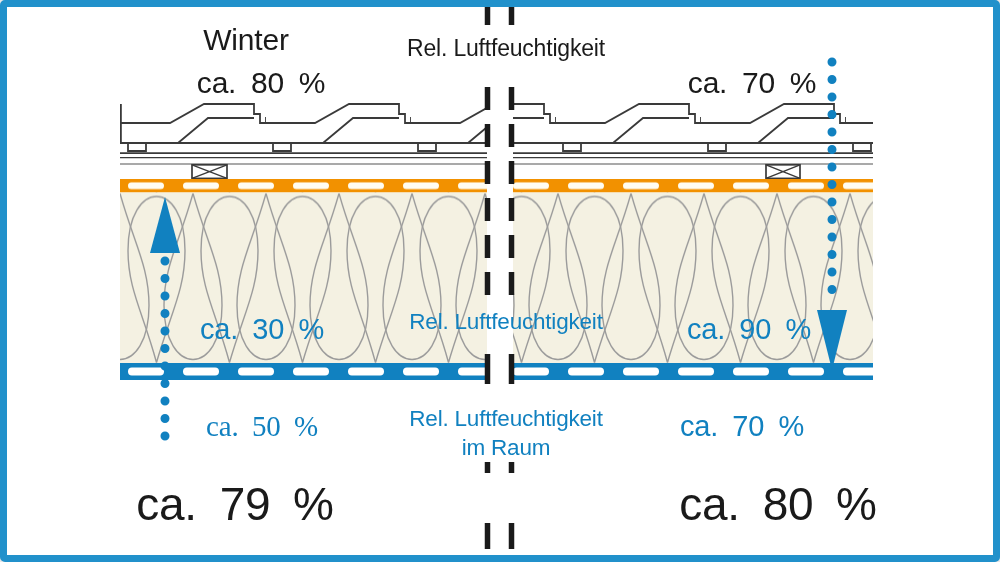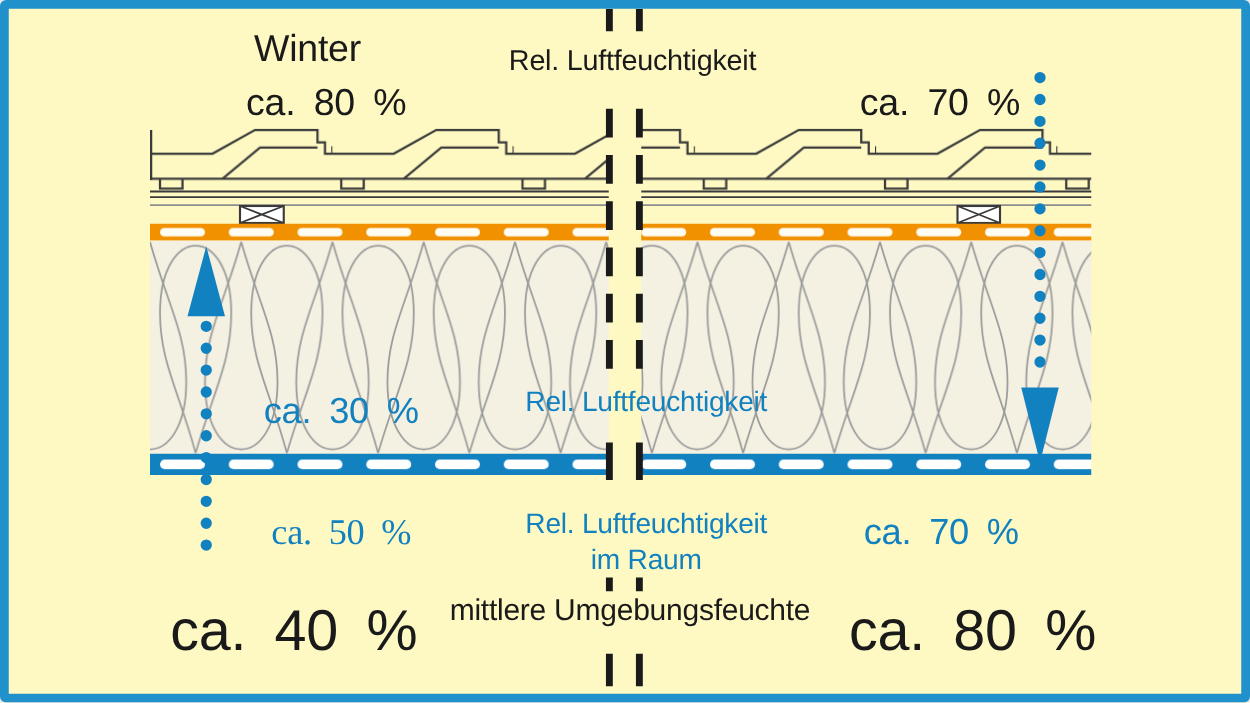--- a/index.html
+++ b/index.html
@@ -2,34 +2,34 @@
 <html style="--blue: #1181c0; --orange: #f29100; --cream: #f4f1e2; --frame: #2191cb; --ink: #1a1a1a;"><head>
 <meta charset="utf-8">
 <style>
   :root{
     --blue:#1181c0; --orange:#f29100; --cream:#f4f1e2; --frame:#2191cb;
     --ink:#1a1a1a; --tile:#3a3a3a; --wool:#9b9b9b; --grayline:#8d8d8d;
   }
   html,body{margin:0;padding:0;background:#e8e8e8;}
   #stage{
     position:relative; width:1000px; height:562px; box-sizing:border-box;
-    background:#fef9c3; border:7px solid var(--frame); border-radius:5px;
+    background:#ffffff; border:7px solid var(--frame); border-radius:5px;
     overflow:hidden; font-family:"Liberation Sans", sans-serif;
   }
   #drawing{position:absolute; left:0; top:0; width:986px; height:548px;}
   .lbl{
     position:absolute; transform:translateX(-50%); text-align:center;
     white-space:nowrap; color:var(--ink); letter-spacing:-0.2px; line-height:1.2;
   }
   .season{font-size:30px;}
   .val{font-size:29px; word-spacing:0.22em;}
   .big{font-size:46px; word-spacing:0.22em;}
   .cap{font-size:23px; line-height:29px;}
   .cap-sm{font-size:22.5px; line-height:29px;}
-  .blue-t{color:var(--blue);margin-left:11px;}
+  .blue-t{color:var(--blue);}
   
   .tile-stroke{stroke:var(--tile); stroke-width:1.8; fill:none;}
   .wool-stroke{stroke:var(--wool); stroke-width:1.4; fill:none;}
   .cream-fill{fill:var(--cream);}
   .orange-fill{fill:var(--orange);}
   .blue-fill{fill:var(--blue);}
   .pill-o{fill:#fffdf2;}
   .sheath1{stroke:var(--tile); stroke-width:1.8;}
   .sheath2{stroke:var(--tile); stroke-width:1.4;}
   .sheath3{stroke:var(--grayline); stroke-width:1.4;}
@@ -138,27 +138,27 @@
   <div class="lbl cap" style="left:499px; top:27px;">
     <div>Rel. Luftfeuchtigkeit</div>
   </div>
 
   <div class="lbl val" style="left:745px; top:58px; font-size:30px;">ca. 70 %</div>
 
   <div class="lbl val blue-t" style="left:255px; top:305px;">ca. 30 %</div>
   <div class="lbl cap-sm blue-t" style="left:499px; top:300px;">
     <div>Rel. Luftfeuchtigkeit</div>
   </div>
+  <div class="lbl val blue-t" style="left:742px; top:305px;">ca. 90 %</div>
 
   <div class="lbl val blue-t" style="left:255px; top:402px;font-family:Liberation Serif, serif;">ca. 50 %</div>
   <div class="lbl cap-sm blue-t" style="left:499px; top:397px;">
     <div>Rel. Luftfeuchtigkeit</div>
     <div>im Raum</div>
   </div>
   <div class="lbl val blue-t" style="left:735px; top:402px;">ca. 70 %</div>
 
-  <div class="lbl big" style="left:228px; top:470px;">ca. 40 %</div>
+  <div class="lbl big" style="left:228px; top:470px;">ca. 79 %</div>
   <div class="lbl" style="left:497px; top:468px; font-size:24px; line-height:27.5px;">
-    <div>mittlere Umgebungsfeuchte</div>
   </div>
   <div class="lbl big" style="left:771px; top:470px;">ca. 80 %</div>
 
 </div>
 
 </body></html>

